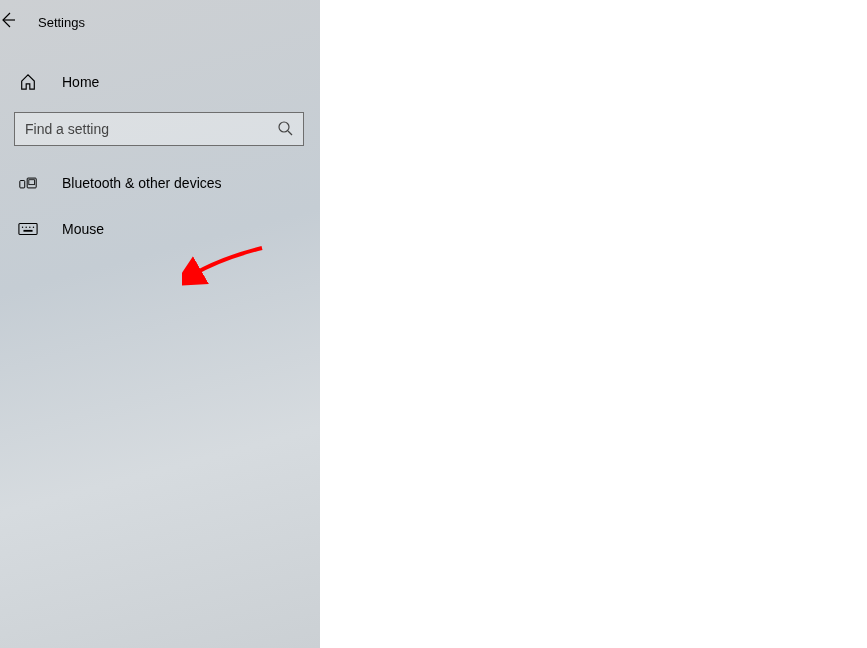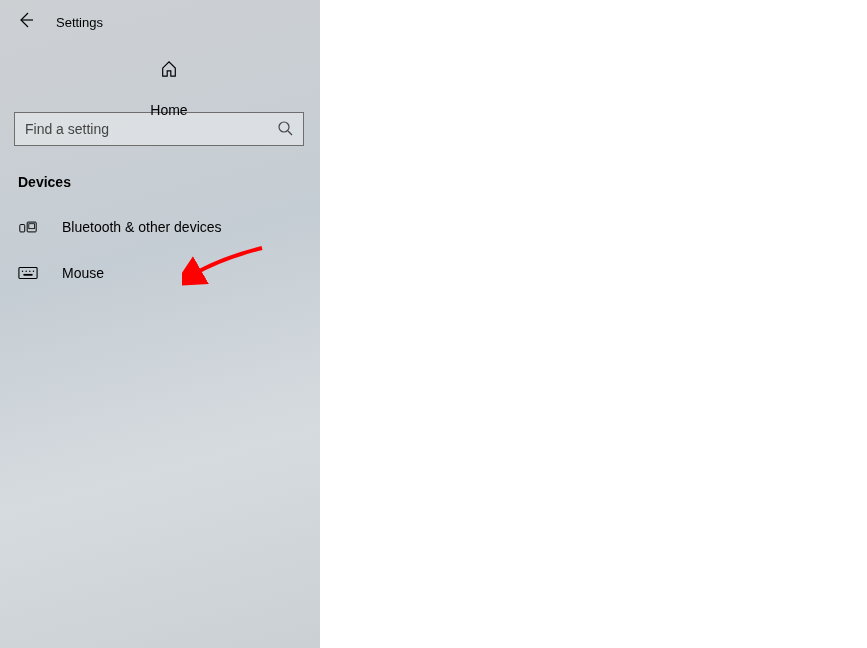--- a/index.html
+++ b/index.html
@@ -16,33 +16,31 @@
     .sidebar {
       width: 320px;
       background: linear-gradient(165deg, #cdd0d3 0%, #c5cdd4 40%, #d6dbdf 70%, #cbd0d4 100%);
       height: 100%;
       padding: 0;
     }
     .top-bar {
       display: flex;
       align-items: center;
       height: 44px;
-      padding-left: 18px;
       gap: 22px;
     }
     .back-arrow { font-size: 16px; }
     .app-title { font-size: 13px; }
     .home-row {
       display: flex;
       align-items: center;
       height: 44px;
       padding-left: 18px;
       gap: 24px;
       margin-top: 16px;
-      flex-direction: column;
     }
     .icon-slot { width: 20px; display: flex; justify-content: center; align-items: center; }
     .search-wrap { padding: 8px 14px 14px 14px; }
     .search-box {
       width: 290px;
       height: 34px;
       border: 1px solid #6e6e6e;
       background: rgba(255,255,255,0.35);
       display: flex;
       align-items: center;
@@ -118,21 +116,20 @@
       <input type="text" placeholder="Find a setting" style="">
       <span>
         <svg width="16" height="16" viewBox="0 0 16 16">
               <circle cx="7" cy="7" r="5" fill="none" stroke="#444" stroke-width="1.2"></circle>
               <path d="M11 11 L15 15" stroke="#444" stroke-width="1.2"></path>
             </svg>
       </span>
     </div>
   </div>
 
-  <div class="category-header">Devices</div>
 
   <div class="nav-item">
     <span class="icon-slot">
       <svg width="18" height="14" viewBox="0 0 22 16">
             <rect x="1" y="5" width="6" height="9" rx="1" fill="none" stroke="#000" stroke-width="1.2"></rect>
             <rect x="10" y="2" width="11" height="12" rx="1" fill="none" stroke="#000" stroke-width="1.2"></rect>
             <rect x="12" y="4" width="7" height="6" fill="none" stroke="#000" stroke-width="1"></rect>
           </svg>
     </span>
     <span>Bluetooth &amp; other devices</span>

